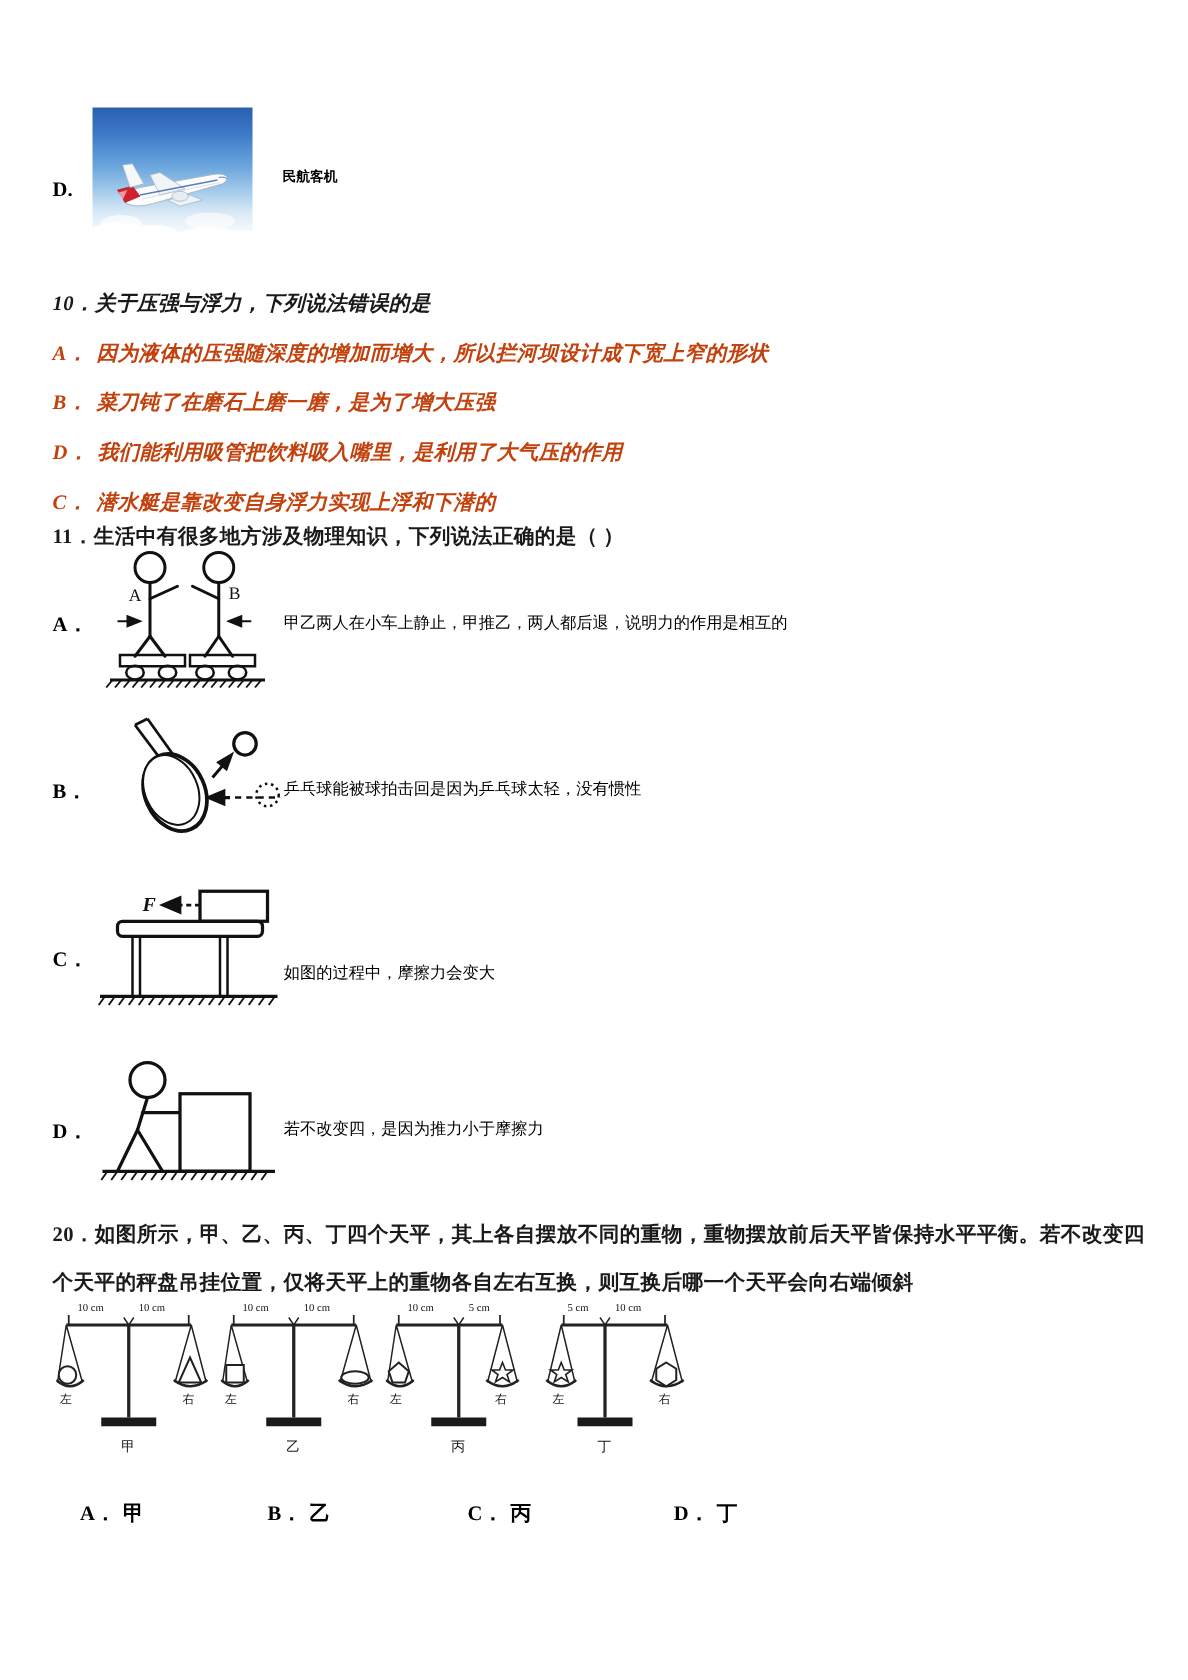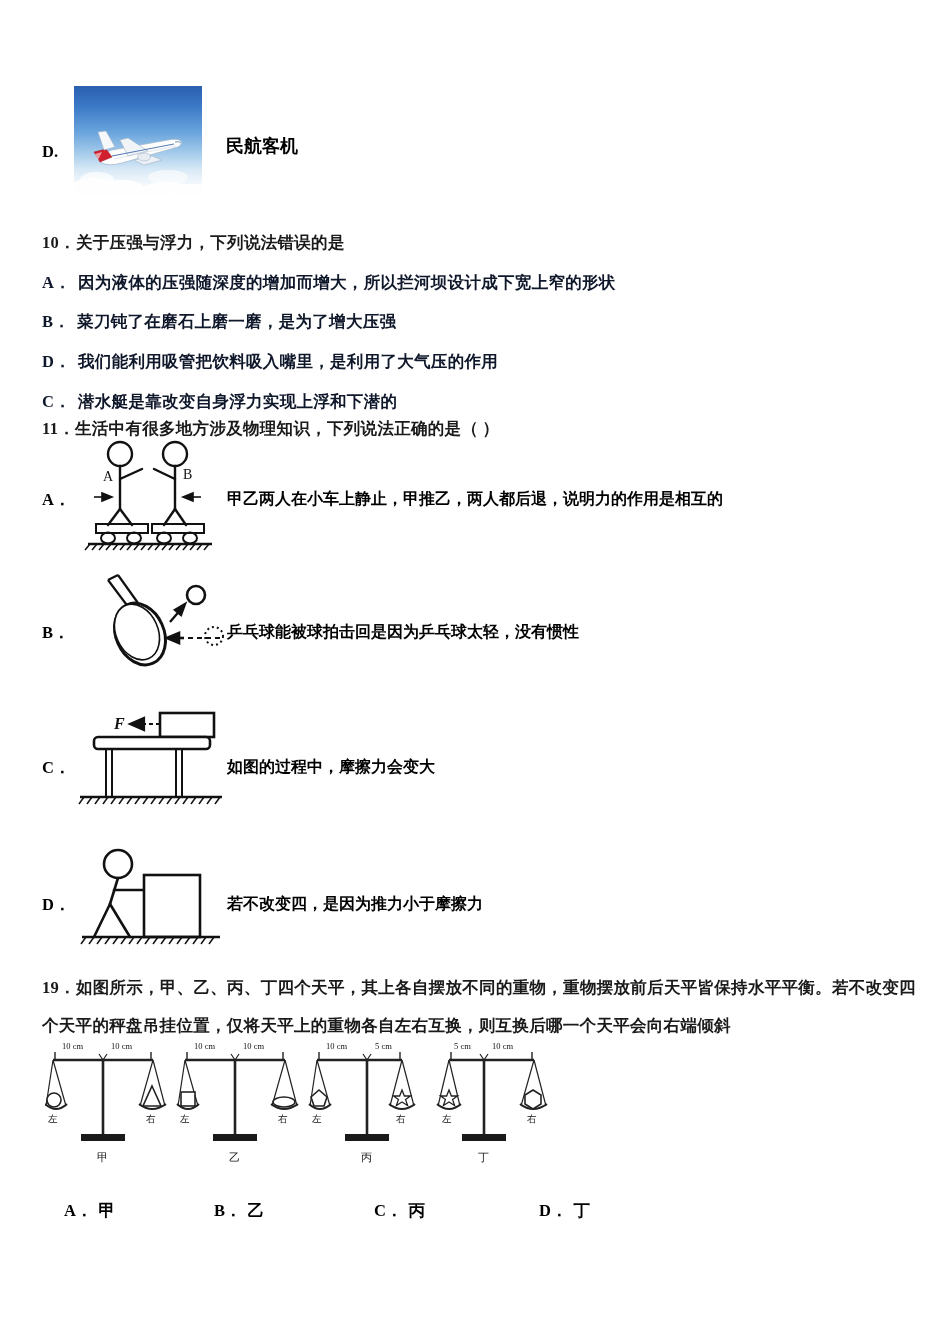--- a/index.html
+++ b/index.html
@@ -29,21 +29,21 @@
     font-size: 16.5px;
     line-height: 1.55;
     letter-spacing: 0.3px;
     color: #1a1a1a;
   }
   .opt-line {
     font-family: "Liberation Serif", "DejaVu Serif", serif;
     font-weight: bold;
     font-size: 16.5px;
     line-height: 1.5;
-    color: #0f172a;
+    color: #c2410c;
     letter-spacing: 0.3px;
   }
   .opt-letter {
     font-weight: bold;
     font-size: 16.5px;
     font-family: "Liberation Serif", "DejaVu Serif", serif;
   }
 
   
   #plane-block {
@@ -92,25 +92,25 @@
     left: 8px;
     top: 30px;
     width: 112px;
     height: 62px;
   }
   #plane-block .caption {
     position: absolute;
     left: 184px;
     top: 48px;
     font-weight: bold;
-    font-size: 18px;
+    font-size: 11px;
   }
 
   
-  #q10 { position: absolute; left: 42px; top: 230px; width: 880px; }
+  #q10 { position: absolute; left: 42px; top: 230px; width: 880px; font-style: italic; }
   #q10 .stem { margin: 0 0 15px 0; }
   #q10 .opt { margin: 0 0 15px 0; display: block; }
   #q10 .opt .lt { margin-right: 7px; }
 
   
   #q11 { position: absolute; left: 42px; top: 416px; width: 890px; }
   #q11 .stem { margin: 0; }
   .q11-row {
     position: relative;
     width: 890px;
@@ -122,22 +122,22 @@
     font-size: 16.5px;
   }
   .q11-row .fig {
     position: absolute;
     left: 30px;
     top: 0px;
   }
   .q11-row .txt {
     position: absolute;
     left: 185px;
-    font-weight: bold;
-    font-size: 16px;
+    font-weight: normal;
+    font-size: 13px;
     white-space: nowrap;
   }
 
   
   #q12 { position: absolute; left: 42px; top: 975px; width: 890px; }
   #q12 .stem-l1 { margin: 0; }
   #q12 .stem-l2 { margin: 12px 0 0 0; }
   #scales {
     position: absolute;
     left: 45px;
@@ -356,21 +356,21 @@
         <line x1="92" y1="90" x2="87" y2="97"></line>
           <line x1="100" y1="90" x2="95" y2="97"></line>
         <line x1="108" y1="90" x2="103" y2="97"></line>
           <line x1="116" y1="90" x2="111" y2="97"></line>
         <line x1="124" y1="90" x2="119" y2="97"></line>
           <line x1="132" y1="90" x2="127" y2="97"></line>
         <line x1="140" y1="90" x2="135" y2="97"></line>
           <line x1="148" y1="90" x2="143" y2="97"></line>
       </g>
     </svg>
-    <span class="txt" style="top:50px;">如图的过程中，摩擦力会变大</span>
+    <span class="txt" style="top:62px;">如图的过程中，摩擦力会变大</span>
   </div>
 
   <div class="q11-row" style="position:absolute; left:42px; top:842px; height:118px;">
     <span class="lt" style="top:52px;">D．</span>
     <svg class="fig" width="160" height="115" viewBox="0 0 160 115">
       <g stroke="#111" stroke-width="2.6" fill="none" stroke-linecap="round">
 
         <circle cx="46" cy="22" r="14"></circle>
 
         <line x1="46" y1="36" x2="38" y2="62"></line>
@@ -401,21 +401,21 @@
           <line x1="118" y1="95" x2="113" y2="102"></line>
         <line x1="126" y1="95" x2="121" y2="102"></line>
           <line x1="134" y1="95" x2="129" y2="102"></line>
         <line x1="142" y1="95" x2="137" y2="102"></line>
       </g>
     </svg>
     <span class="txt" style="top:52px;">若不改变四，是因为推力小于摩擦力</span>
   </div>
 
   <div id="q12">
-    <div class="q-stem stem-l1">19．如图所示，甲、乙、丙、丁四个天平，其上各自摆放不同的重物，重物摆放前后天平皆保持水平平衡。若不改变四</div>
+    <div class="q-stem stem-l1">20．如图所示，甲、乙、丙、丁四个天平，其上各自摆放不同的重物，重物摆放前后天平皆保持水平平衡。若不改变四</div>
     <div class="q-stem stem-l2">个天平的秤盘吊挂位置，仅将天平上的重物各自左右互换，则互换后哪一个天平会向右端倾斜</div>
   </div>
 
   <svg id="scales" viewBox="0 0 510 140">
     <defs>
       <g id="hatchdummy"></g>
     </defs>
 
     <g>
 

